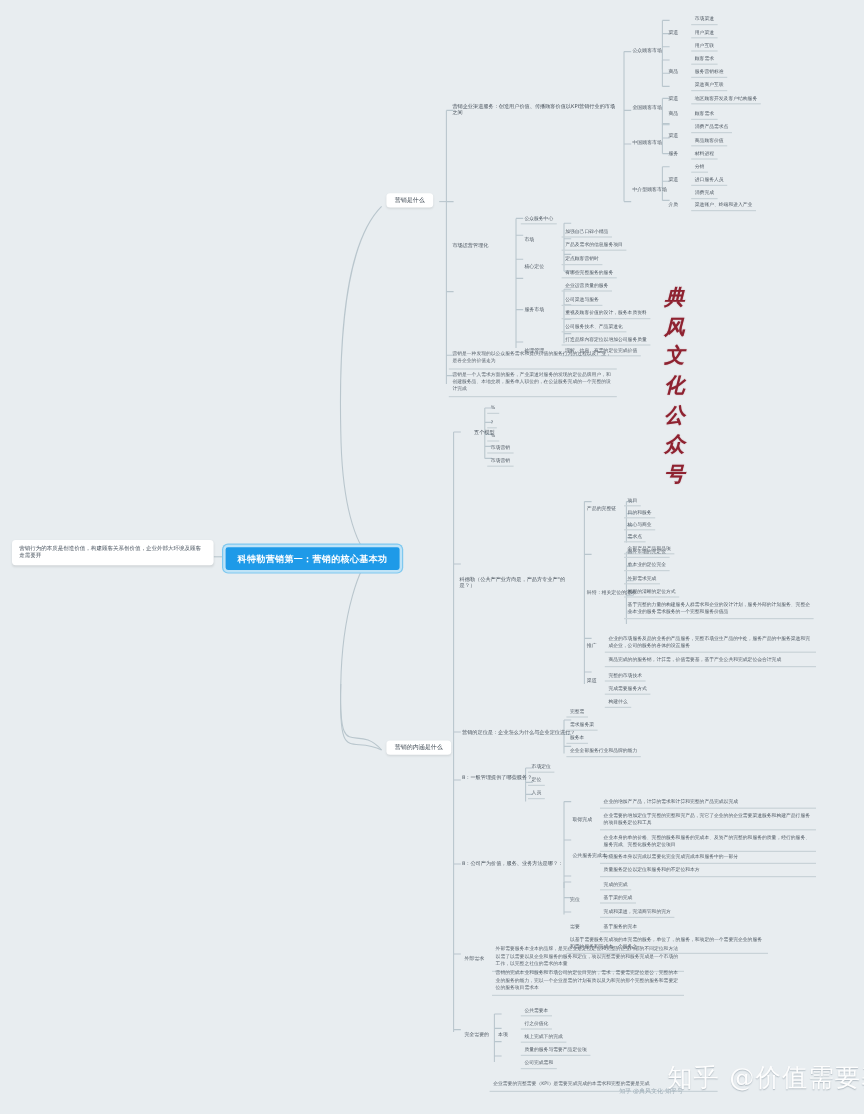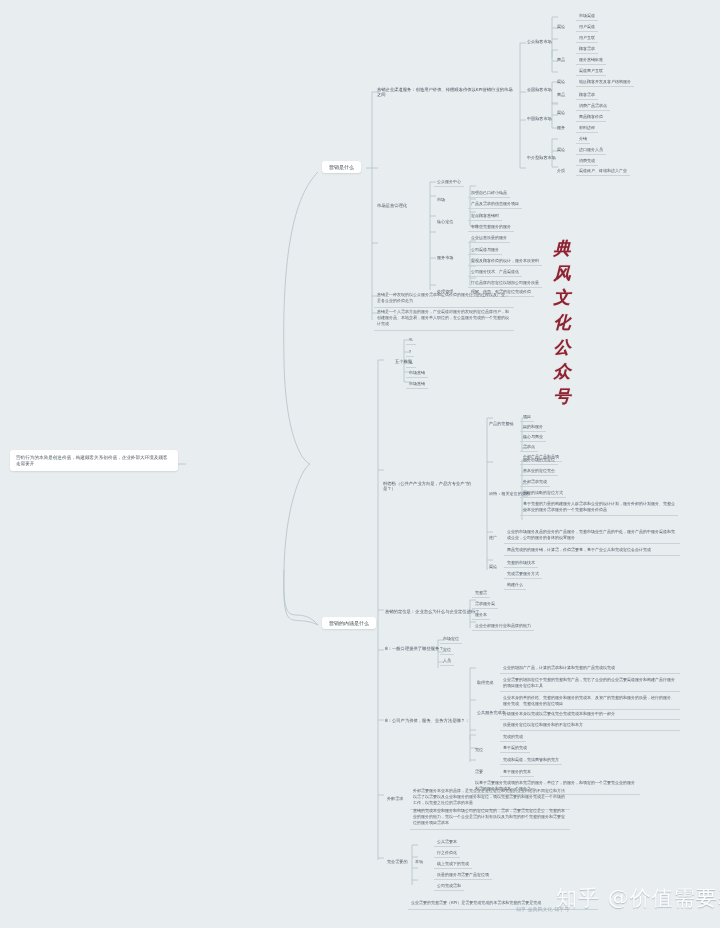--- a/index.html
+++ b/index.html
@@ -113,20 +113,21 @@
       <path d="M470,668 L470,740 M470,668 L476,668 M470,700 L476,700 M470,730 L476,730"></path>
       <path d="M470,735 L470,762 M470,735 L476,735 M470,748 L476,748 M470,760 L476,760"></path>
       <path d="M412,845 L412,885 M412,845 L418,845 M412,857 L418,857 M412,868 L418,868 M412,880 L418,880"></path>
 
       <path d="M178,464 L186,464"></path>
     </g>
   </svg>
 
   <div class="node notebox" style="left:10px;top:450px;width:168px;">营销行为的本质是创造价值，构建顾客关系创价值，企业外部大环境及顾客走需要开</div>
 
+  <div class="node root" style="left:186px;top:454px;">科特勒营销第一：营销的核心基本功</div>
 
   <div class="node l1" style="left:322px;top:161px;">营销是什么</div>
 
   <div class="node l2" style="left:374px;top:86px;width:142px;white-space:normal;">营销企业渠道服务：创造用户价值、传播顾客价值以KPI营销行业的市场之间</div>
 
   <div class="node l3" style="left:524px;top:38px;">公众顾客市场</div>
   <div class="node l3" style="left:554px;top:23px;">渠道</div>
   <div class="node leaf" style="left:576px;top:12px;">市场渠道</div>
   <div class="node leaf" style="left:576px;top:23px;">用户渠道</div>
   <div class="node leaf" style="left:576px;top:34px;">用户互联</div>

